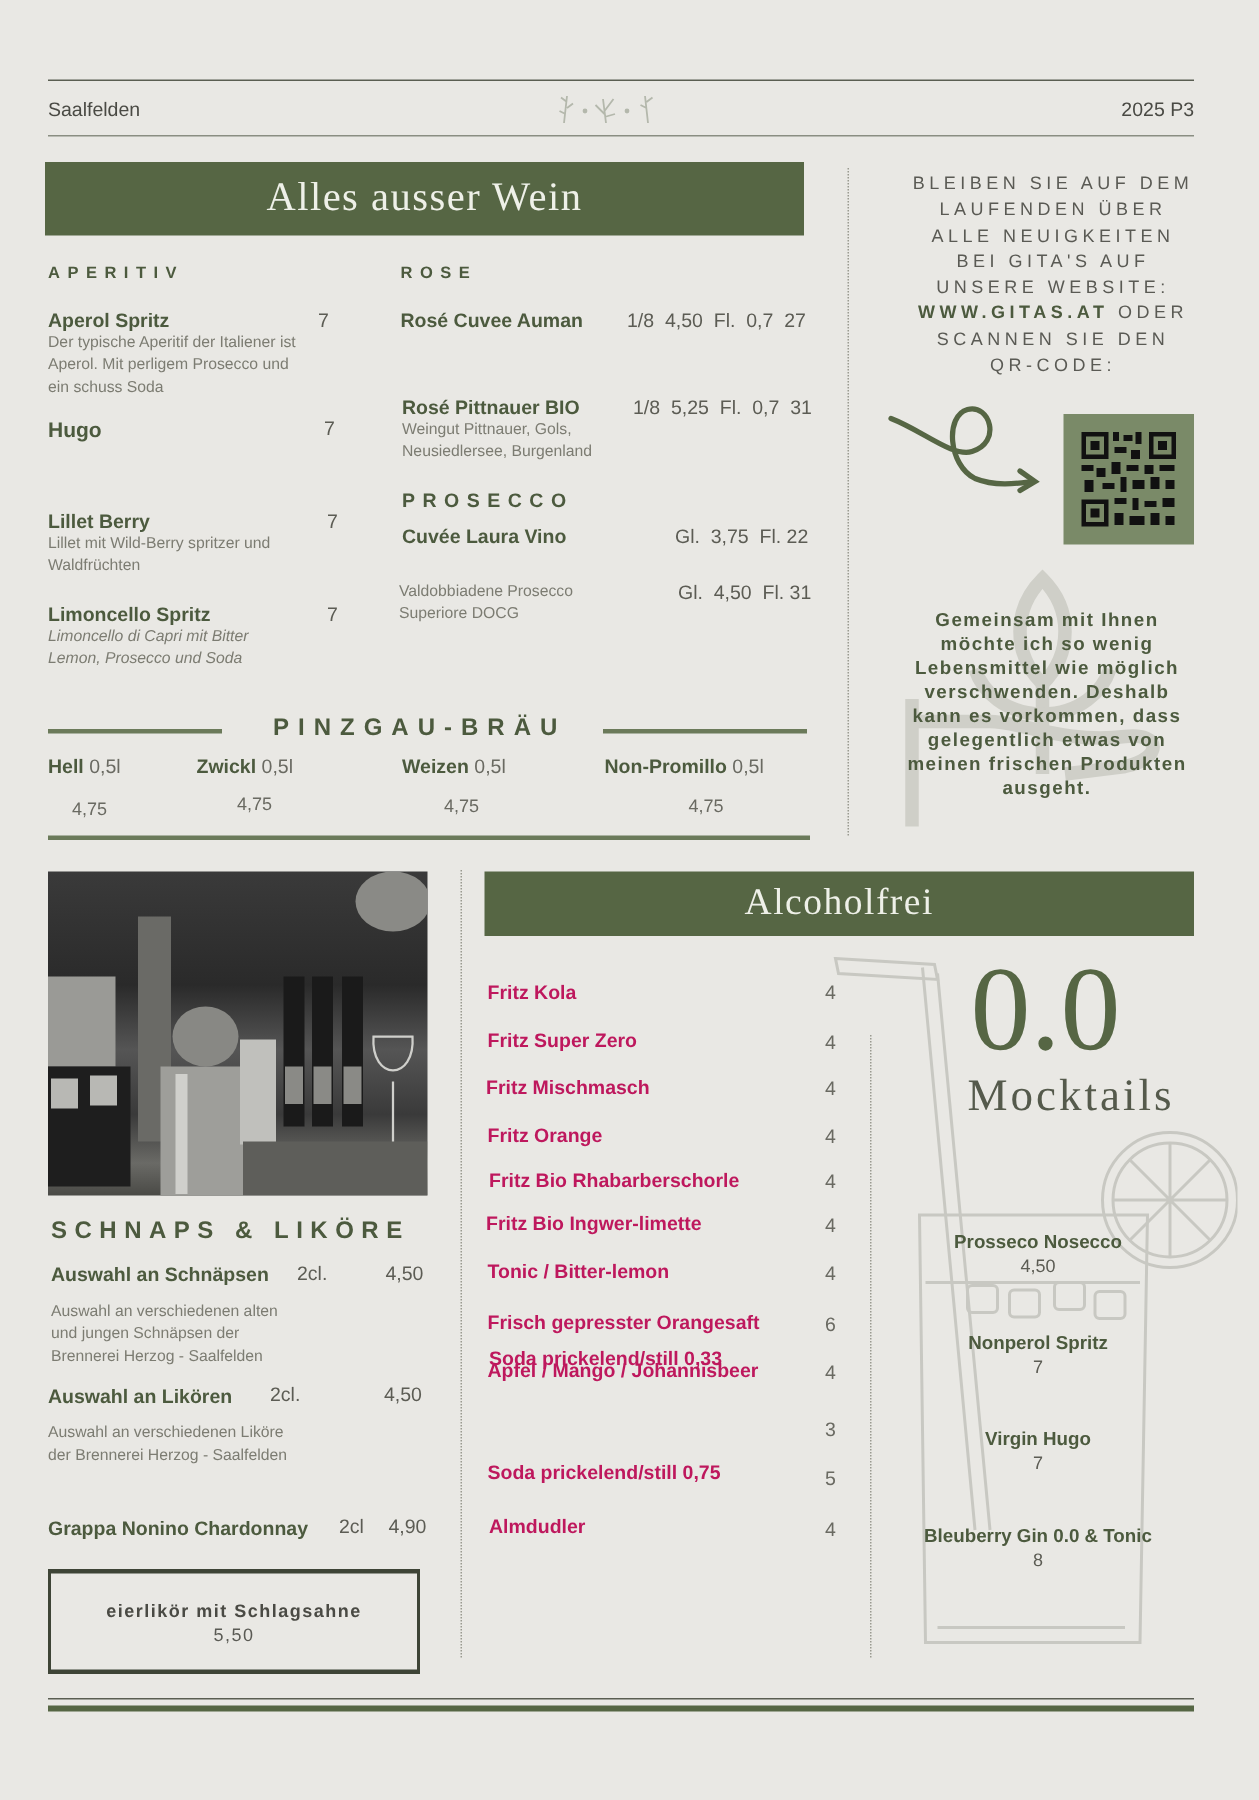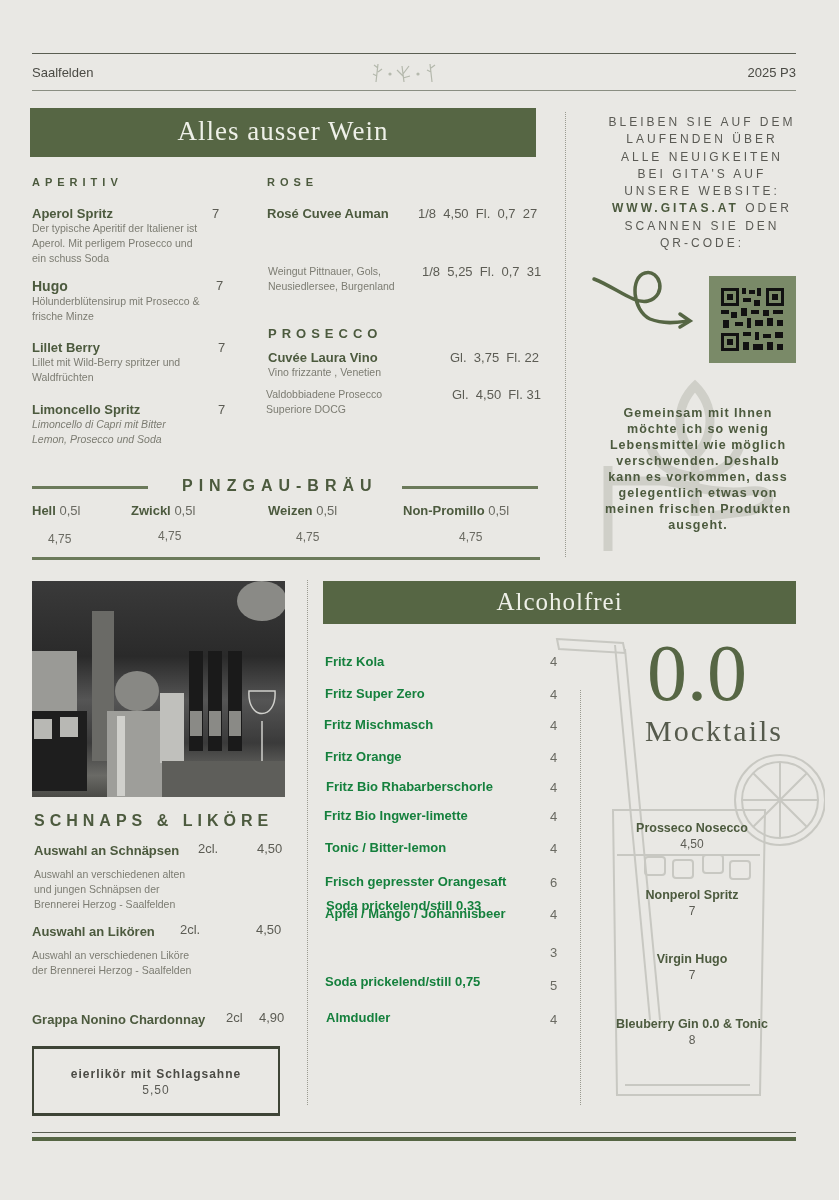--- a/index.html
+++ b/index.html
@@ -12,21 +12,21 @@
   .banner { position:absolute; background:#566644; color:#eef0e8; text-align:center;
             font-family:"Liberation Serif", serif; font-weight:normal; letter-spacing:1px; }
   .sec-title { position:absolute; font-weight:bold; letter-spacing:5px; color:#4c5a3e; font-size:11px; }
   .item-name { font-weight:bold; font-size:13px; color:#4c5a3e; }
   .item-desc { font-size:10.5px; color:#7c7c72; line-height:15px; }
   .price { font-size:13px; color:#5c5c54; }
   .dotv { position:absolute; width:0; border-left:1px dotted #9a9a90; }
   .beer-name { font-size:13px; font-weight:bold; color:#4c5a3e; }
   .beer-name span { font-weight:normal; color:#6a6a62; }
   .beer-price { font-size:12px; color:#6a6a62; }
-  .af-row { position:absolute; left:325px; width:240px; font-size:13px; font-weight:bold; color:#15803d; }
+  .af-row { position:absolute; left:325px; width:240px; font-size:13px; font-weight:bold; color:#be185d; }
   .af-price { position:absolute; left:550px; font-size:13px; color:#6a6a62; }
   .mock { position:absolute; text-align:center; width:200px; left:592px; }
   .mock .n { font-size:12.5px; font-weight:bold; color:#4c5a3e; }
   .mock .p { font-size:12px; color:#5c5c54; margin-top:2px; }
   .spaced { letter-spacing:3px; }
 </style>
 </head>
 <body>
 
 <div class="rule" style="left:32px;top:53px;width:764px;height:1px;"></div>
@@ -52,49 +52,48 @@
 <div class="sec-title" style="left:32px;top:176px;">APERITIV</div>
 <div class="abs" style="left:32px;top:206px;width:200px;">
   <div style="position:absolute;top:0;width:200px;">
     <div class="item-name">Aperol Spritz</div>
     <div class="price abs" style="left:180px;top:0;">7</div>
     <div class="item-desc" style="width:168px;">Der typische Aperitif der Italiener ist Aperol. Mit perligem Prosecco und ein schuss Soda</div>
   </div>
   <div style="position:absolute;top:72px;width:200px;">
     <div class="item-name" style="font-size:14px;">Hugo</div>
     <div class="price abs" style="left:184px;top:0;">7</div>
-    <div class="item-desc" style="width:168px;">Hölunderblütensirup mit Prosecco &amp; frische Minze</div>
   </div>
   <div style="position:absolute;top:134px;width:200px;">
     <div class="item-name">Lillet Berry</div>
     <div class="price abs" style="left:186px;top:0;">7</div>
     <div class="item-desc" style="width:168px;">Lillet mit Wild-Berry spritzer und Waldfrüchten</div>
   </div>
   <div style="position:absolute;top:196px;width:200px;">
     <div class="item-name">Limoncello Spritz</div>
     <div class="price abs" style="left:186px;top:0;">7</div>
     <div class="item-desc" style="width:168px;font-style:italic;">Limoncello di Capri mit Bitter Lemon, Prosecco und Soda</div>
   </div>
 </div>
 
 <div class="sec-title" style="left:267px;top:176px;">ROSE</div>
 <div class="abs" style="left:267px;top:206px;width:280px;">
   <div class="item-name">Rosé Cuvee Auman</div>
   <div class="price abs" style="left:151px;top:0;white-space:pre;">1/8  4,50  Fl.  0,7  27</div>
 </div>
 <div class="abs" style="left:268px;top:264px;width:280px;">
+  <div class="item-name">Rosé Pittnauer BIO</div>
   <div class="price abs" style="left:154px;top:0;white-space:pre;">1/8  5,25  Fl.  0,7  31</div>
   <div class="item-desc" style="width:140px;">Weingut Pittnauer, Gols, Neusiedlersee, Burgenland</div>
 </div>
 
 <div class="sec-title" style="left:268px;top:326px;font-size:13px;">PROSECCO</div>
 <div class="abs" style="left:268px;top:350px;width:280px;">
   <div class="item-name">Cuvée Laura Vino</div>
   <div class="price abs" style="left:182px;top:0;white-space:pre;">Gl.  3,75  Fl. 22</div>
-  <div class="item-desc">Vino frizzante , Venetien</div>
 </div>
 <div class="abs" style="left:266px;top:387px;width:280px;">
   <div class="price abs" style="left:186px;top:0;white-space:pre;">Gl.  4,50  Fl. 31</div>
   <div class="item-desc" style="width:130px;">Valdobbiadene Prosecco Superiore DOCG</div>
 </div>
 
 <div class="rule" style="left:32px;top:486px;width:116px;height:3px;background:#6b7a5a;"></div>
 <div class="sec-title" style="left:182px;top:477px;font-size:16px;letter-spacing:6px;">PINZGAU-BRÄU</div>
 <div class="rule" style="left:402px;top:486px;width:136px;height:3px;background:#6b7a5a;"></div>
 

